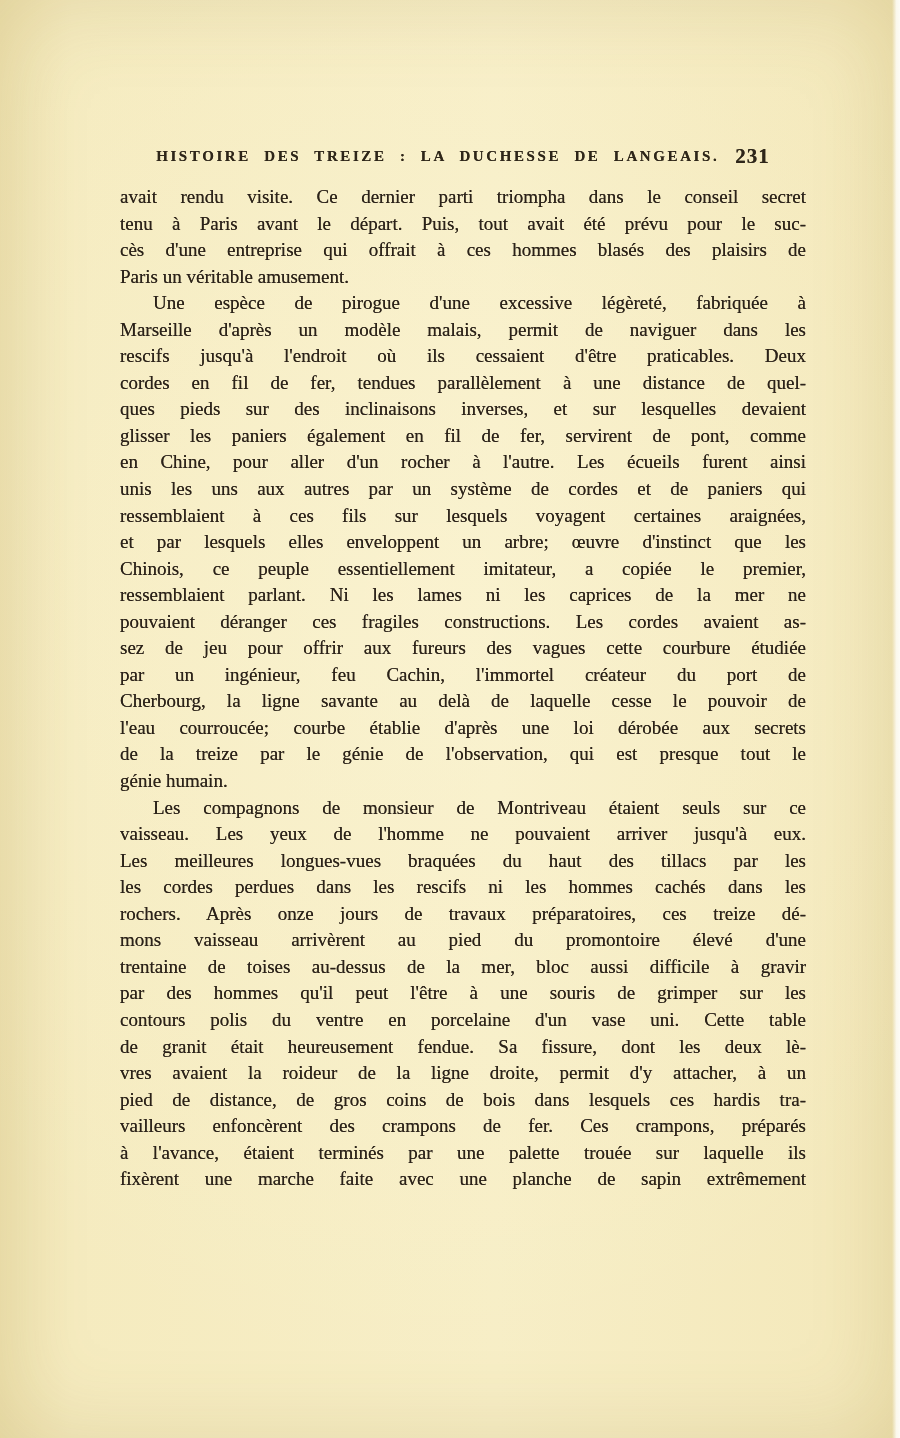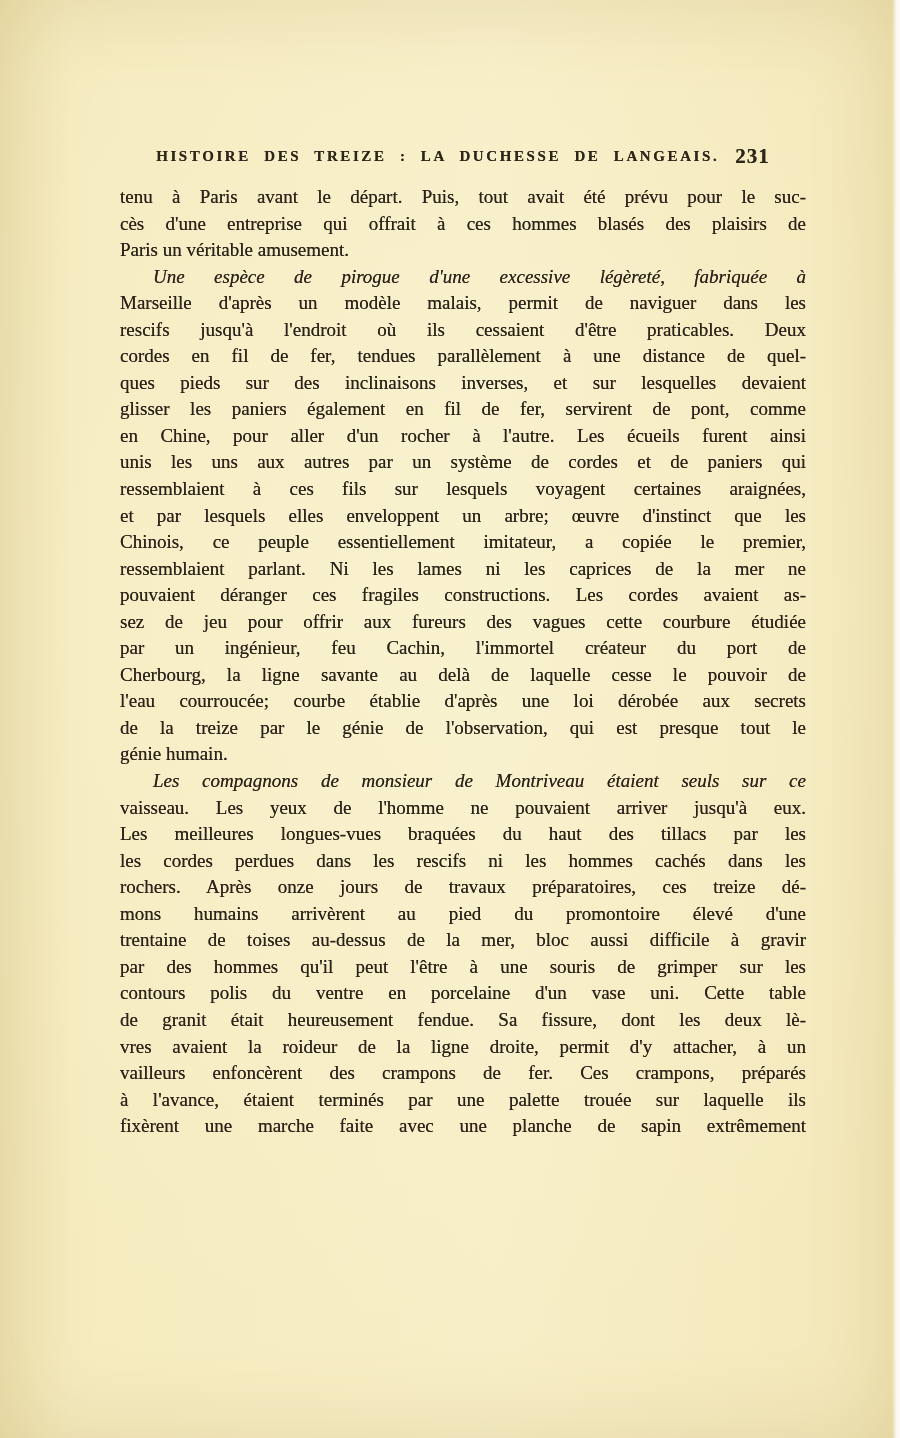--- a/index.html
+++ b/index.html
@@ -67,33 +67,34 @@
     text-shadow: 0 0 0.55px rgba(43,34,25,0.8);
   }
   .line {
     text-align: justify;
     text-align-last: justify;
     height: 26.55px;
     overflow: visible;
     white-space: nowrap;
   }
   .line.flush-last { text-align-last: left; }
-  .line.indent { text-indent: 33px; font-style: italic; }
+  .line.indent { text-indent: 33px; }
 </style>
 </head>
 <body>
 
 <div class="scan">
   <div class="page-edge-right"></div>
   <div class="content">
     <div class="running-head">
       <span class="rh-title">HISTOIRE DES TREIZE : LA DUCHESSE DE LANGEAIS.</span>
       <span class="rh-number">231</span>
     </div>
     <div class="body-text" id="body-text">
+        <div class="line">avait rendu visite. Ce dernier parti triompha dans le conseil secret</div>
         <div class="line">tenu à Paris avant le départ. Puis, tout avait été prévu pour le suc-</div>
         <div class="line">cès d'une entreprise qui offrait à ces hommes blasés des plaisirs de</div>
         <div class="line flush-last">Paris un véritable amusement.</div>
         <div class="line indent">Une espèce de pirogue d'une excessive légèreté, fabriquée à</div>
         <div class="line">Marseille d'après un modèle malais, permit de naviguer dans les</div>
         <div class="line">rescifs jusqu'à l'endroit où ils cessaient d'être praticables. Deux</div>
         <div class="line">cordes en fil de fer, tendues parallèlement à une distance de quel-</div>
         <div class="line">ques pieds sur des inclinaisons inverses, et sur lesquelles devaient</div>
         <div class="line">glisser les paniers également en fil de fer, servirent de pont, comme</div>
         <div class="line">en Chine, pour aller d'un rocher à l'autre. Les écueils furent ainsi</div>
@@ -107,24 +108,25 @@
         <div class="line">par un ingénieur, feu Cachin, l'immortel créateur du port de</div>
         <div class="line">Cherbourg, la ligne savante au delà de laquelle cesse le pouvoir de</div>
         <div class="line">l'eau courroucée; courbe établie d'après une loi dérobée aux secrets</div>
         <div class="line">de la treize par le génie de l'observation, qui est presque tout le</div>
         <div class="line flush-last">génie humain.</div>
         <div class="line indent">Les compagnons de monsieur de Montriveau étaient seuls sur ce</div>
         <div class="line">vaisseau. Les yeux de l'homme ne pouvaient arriver jusqu'à eux.</div>
         <div class="line">Les meilleures longues-vues braquées du haut des tillacs par les</div>
         <div class="line">les cordes perdues dans les rescifs ni les hommes cachés dans les</div>
         <div class="line">rochers. Après onze jours de travaux préparatoires, ces treize dé-</div>
-        <div class="line">mons humains arrivèrent au pied du promontoire élevé d'une</div>
+        <div class="line">mons vaisseau arrivèrent au pied du promontoire élevé d'une</div>
         <div class="line">trentaine de toises au-dessus de la mer, bloc aussi difficile à gravir</div>
         <div class="line">par des hommes qu'il peut l'être à une souris de grimper sur les</div>
         <div class="line">contours polis du ventre en porcelaine d'un vase uni. Cette table</div>
         <div class="line">de granit était heureusement fendue. Sa fissure, dont les deux lè-</div>
         <div class="line">vres avaient la roideur de la ligne droite, permit d'y attacher, à un</div>
+        <div class="line">pied de distance, de gros coins de bois dans lesquels ces hardis tra-</div>
         <div class="line">vailleurs enfoncèrent des crampons de fer. Ces crampons, préparés</div>
         <div class="line">à l'avance, étaient terminés par une palette trouée sur laquelle ils</div>
         <div class="line">fixèrent une marche faite avec une planche de sapin extrêmement</div>
       </div>
   </div>
 </div>
 
 </body></html>

